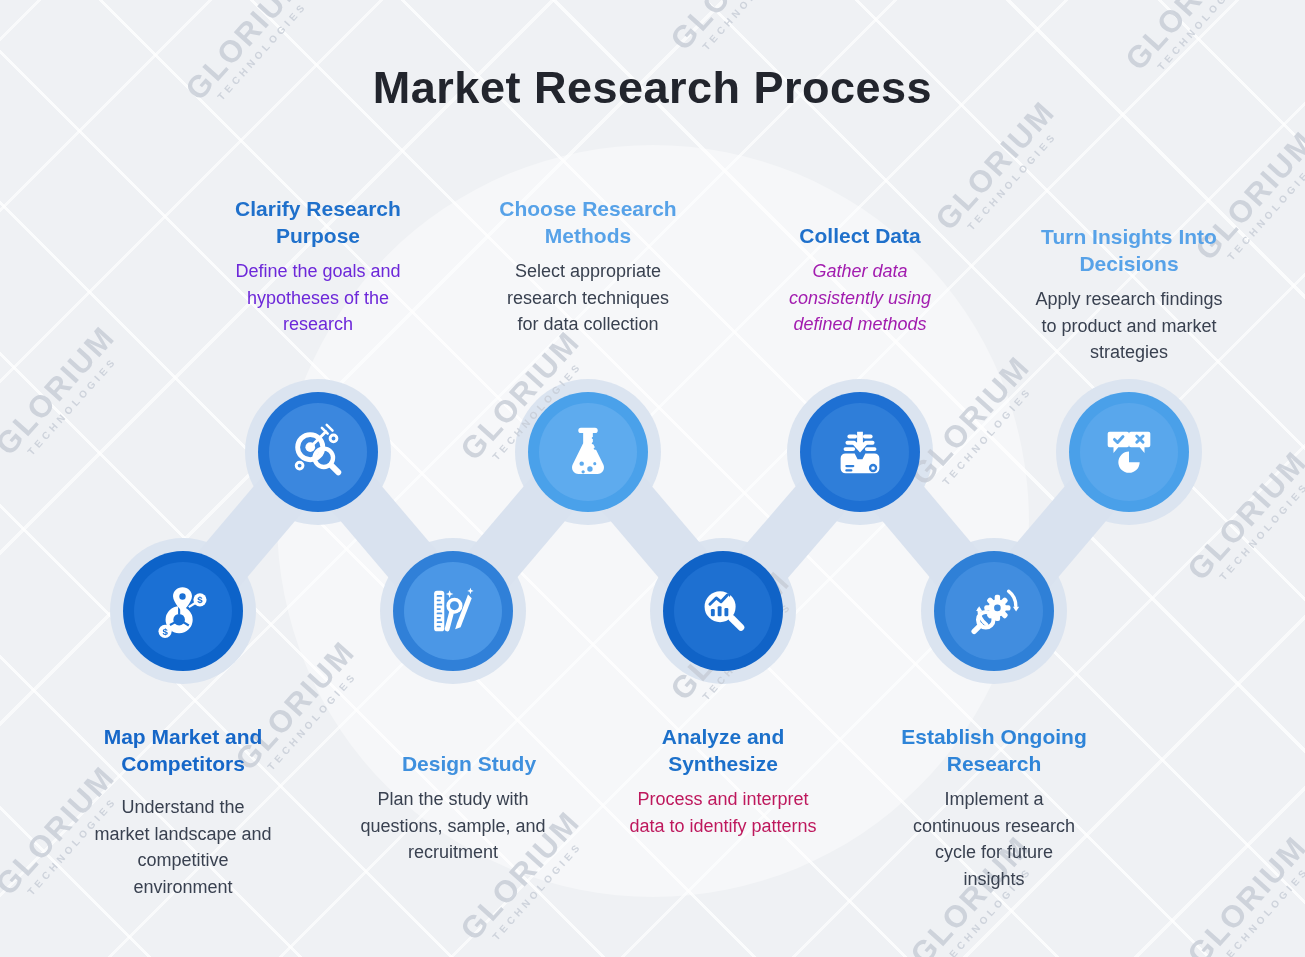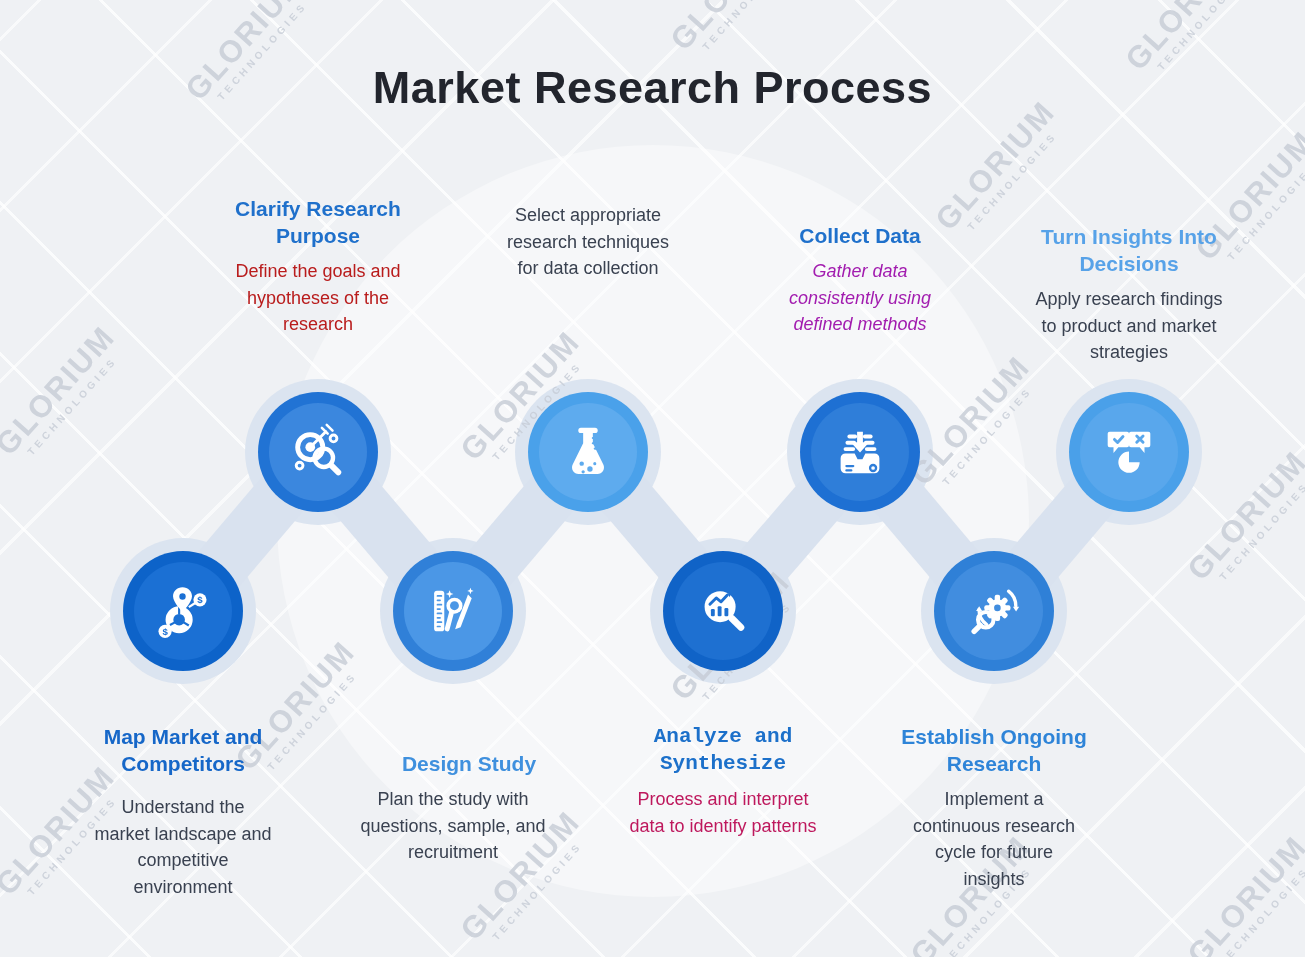--- a/index.html
+++ b/index.html
@@ -142,41 +142,42 @@
    <circle cx="48" cy="18" r="3.5" fill="none" stroke="#fff" stroke-width="3"></circle>
    <circle cx="13" cy="46" r="3.5" fill="none" stroke="#fff" stroke-width="3"></circle>
    <path d="M26 25 L40 11" stroke="#fff" stroke-width="3" stroke-linecap="round"></path>
    <path d="M36 7 l6 6 M41 4 l6 6" stroke="#fff" stroke-width="2.6" stroke-linecap="round"></path>
    <circle cx="38" cy="38" r="9.5" fill="none" stroke="#fff" stroke-width="4.5"></circle>
    <path d="M45.5 45.5 L53 53" stroke="#fff" stroke-width="6" stroke-linecap="round"></path>
         </svg>
       </div>
       <div class="step-text" style="left: 193px; top: 194px;">
         <div class="step-title" style="color: rgb(31, 112, 203);">Clarify Research Purpose</div>
-        <div class="step-desc" style="max-width: 200px; color: #b91c1c;">Define the goals and hypotheses of the research</div>
+        <div class="step-desc" style="max-width: 200px; color: #6d28d9;">Define the goals and hypotheses of the research</div>
       </div>
       <div class="circle" style="left: 528px; top: 392px; background: rgb(74, 161, 234);">
         <div class="inner" style="background: rgb(94, 171, 238);"></div>
         <svg viewBox="0 0 64 64">
    <rect x="22" y="7" width="20" height="5.5" rx="2.7" fill="#fff"></rect>
    <path d="M27 12.5 h10 v10.5 l10.8 22 a6.8 6.8 0 0 1 -6.1 9.8 H22.3 a6.8 6.8 0 0 1 -6.1 -9.8 L27 23 Z" fill="#fff"></path>
    <g stroke="#5eabee" stroke-width="2.2" stroke-linecap="round">
      <path d="M37 17.5 h4.5"></path>
             <path d="M37 23 h4.5"></path>
             <path d="M39 28.5 h4.5"></path>
           </g>
    <g fill="#5eabee">
             <circle cx="25.5" cy="44" r="2.3"></circle>
             <circle cx="34" cy="49.5" r="2.8"></circle>
      <circle cx="27" cy="52.5" r="1.7"></circle>
             <circle cx="39" cy="44" r="1.6"></circle>
           </g>
         </svg>
       </div>
       <div class="step-text" style="left: 463px; top: 194px;">
+        <div class="step-title" style="color: rgb(87, 162, 232);">Choose Research Methods</div>
         <div class="step-desc" style="max-width: 188px; color: rgb(57, 65, 80);">Select appropriate research techniques for data collection</div>
       </div>
       <div class="circle" style="left: 800px; top: 392px; background: rgb(30, 112, 211);">
         <div class="inner" style="background: rgb(47, 126, 217);"></div>
         <svg viewBox="0 0 64 64">
    <g stroke="#fff" stroke-width="4" stroke-linecap="round">
      <path d="M21 16 h6"></path>
             <path d="M37 16 h6"></path>
      <path d="M19 22.5 h7"></path>
             <path d="M38 22.5 h7"></path>
@@ -266,21 +267,21 @@
    <g fill="#1e70d1">
      <rect x="19.5" y="30" width="4" height="7.5" rx="1.2"></rect>
      <rect x="26.5" y="27" width="4" height="10.5" rx="1.2"></rect>
      <rect x="33.5" y="29" width="4" height="8.5" rx="1.2"></rect>
           </g>
    <path d="M18.5 25 l6.5 -6.5 5 4 6.5 -7" stroke="#1e70d1" stroke-width="3" fill="none" stroke-linecap="round" stroke-linejoin="round"></path>
    <path d="M36.5 13.5 l3.6 1 -1.2 3.4 Z" fill="#1e70d1"></path>
         </svg>
       </div>
       <div class="step-text" style="left: 598px; top: 722px;">
-        <div class="step-title" style="color: rgb(28, 112, 202); font-family: Liberation Mono, monospace;">Analyze and Synthesize</div>
+        <div class="step-title" style="color: rgb(28, 112, 202);">Analyze and Synthesize</div>
         <div class="step-desc" style="max-width: 192px; color: #be185d;">Process and interpret data  to identify patterns</div>
       </div>
       <div class="circle" style="left: 934px; top: 551px; background: rgb(47, 128, 215);">
         <div class="inner" style="background: rgb(65, 141, 223);"></div>
         <svg viewBox="0 0 64 64">
    <g fill="#fff">
      <rect x="22" y="26" width="27" height="5.6" rx="2"></rect>
      <rect x="22" y="26" width="27" height="5.6" rx="2" transform="rotate(45 35.5 28.8)"></rect>
      <rect x="22" y="26" width="27" height="5.6" rx="2" transform="rotate(90 35.5 28.8)"></rect>
      <rect x="22" y="26" width="27" height="5.6" rx="2" transform="rotate(135 35.5 28.8)"></rect>

